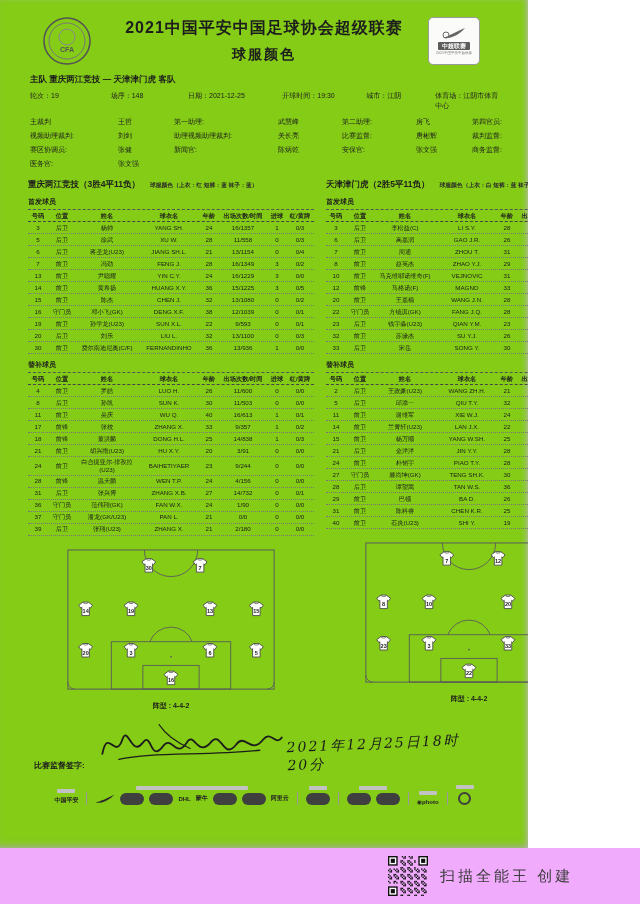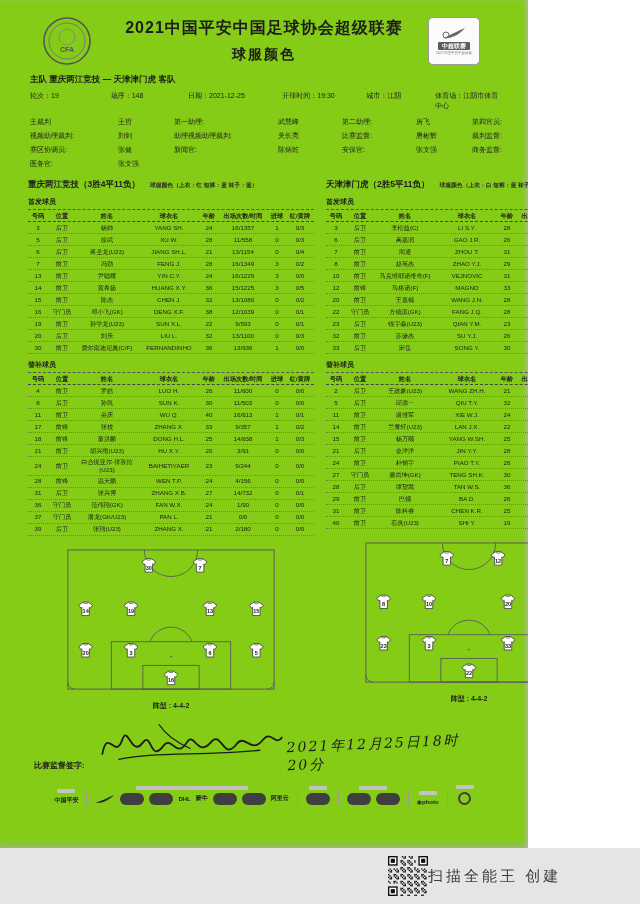--- a/index.html
+++ b/index.html
@@ -55,21 +55,21 @@
   
   .sponsors{display:flex;align-items:flex-end;gap:6px;margin-top:14px;justify-content:center;}
   .sp-group{display:flex;flex-direction:column;align-items:center;}
   .sp-cap{height:4px;background:#c2c2c2;border-radius:1px;margin-bottom:3px;align-self:center;}
   .sp-items{display:flex;align-items:center;gap:5px;}
   .logo-text{font-size:6px;font-weight:bold;color:#222;white-space:nowrap;}
   .logo-dark{width:24px;height:12px;background:#3f3f3f;border-radius:6px;}
   .logo-circle{width:13px;height:13px;border:2px solid #3f3f3f;border-radius:50%;}
   .sp-sep{width:1px;height:13px;background:#9a9a9a;margin:0 2px;}
   
-  .scan-footer{height:56px;display:flex;align-items:center;padding-left:388px;background:#e5e5e5;}
+  .scan-footer{height:56px;display:flex;align-items:center;gap:12px;padding-left:388px;background:#f0abfc;}
   .scan-caption{font-size:15px;letter-spacing:3px;color:#3c3c3c;}
 </style>
 </head>
 <body>
 
 <div class="paper">
 
   <div class="hdr">
     <svg class="cfa" viewBox="0 0 50 50">
       <circle cx="25" cy="25" r="23" fill="none" stroke="#555" stroke-width="1.6"></circle>

